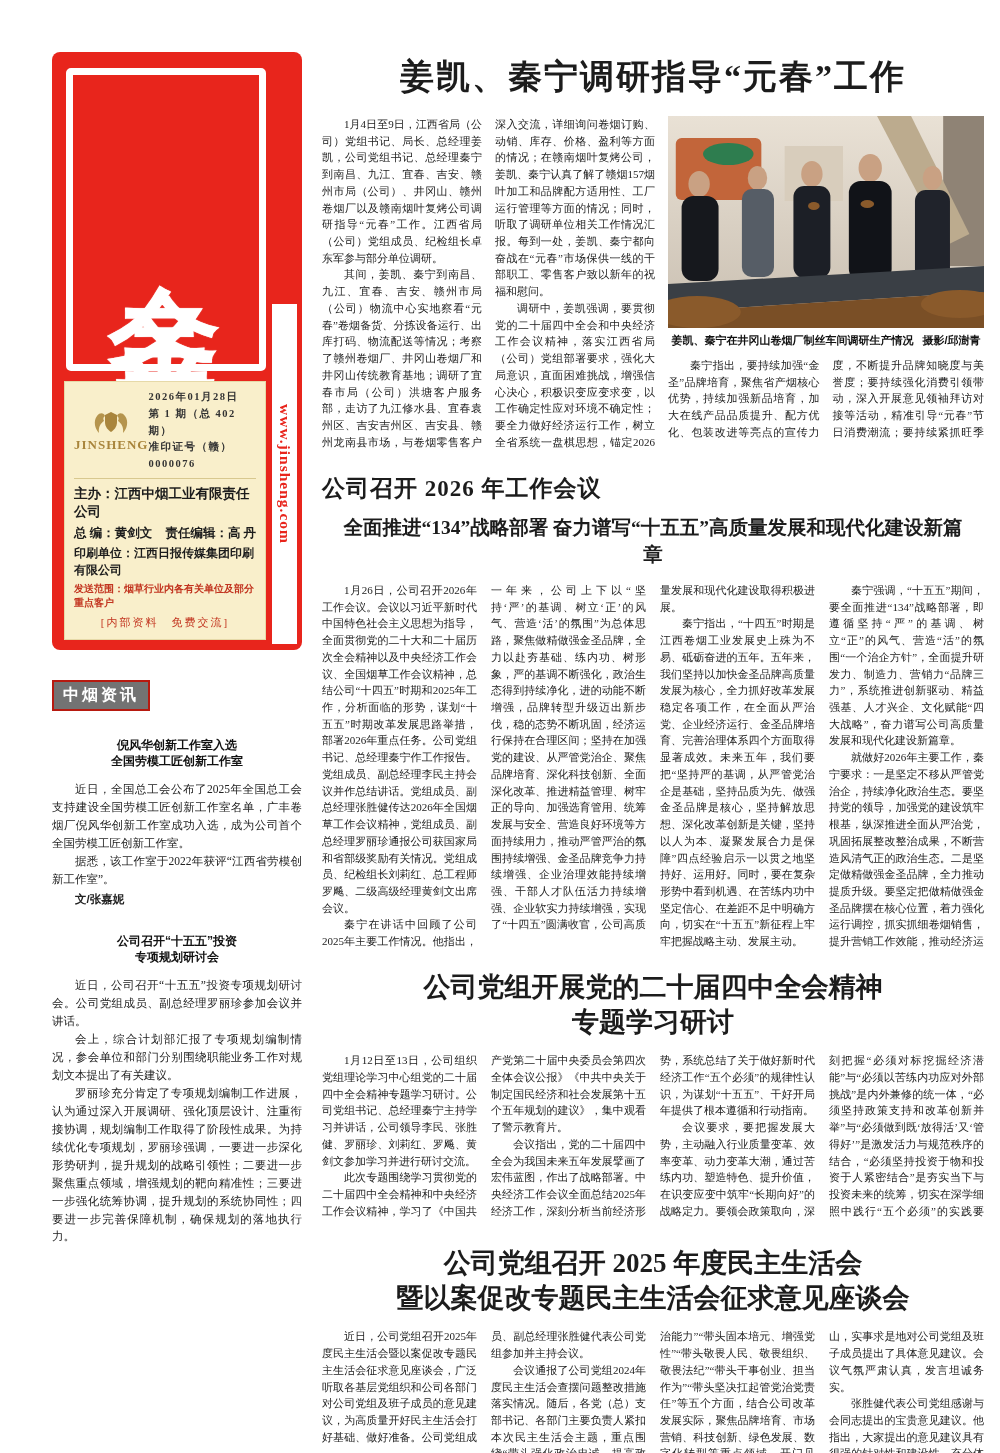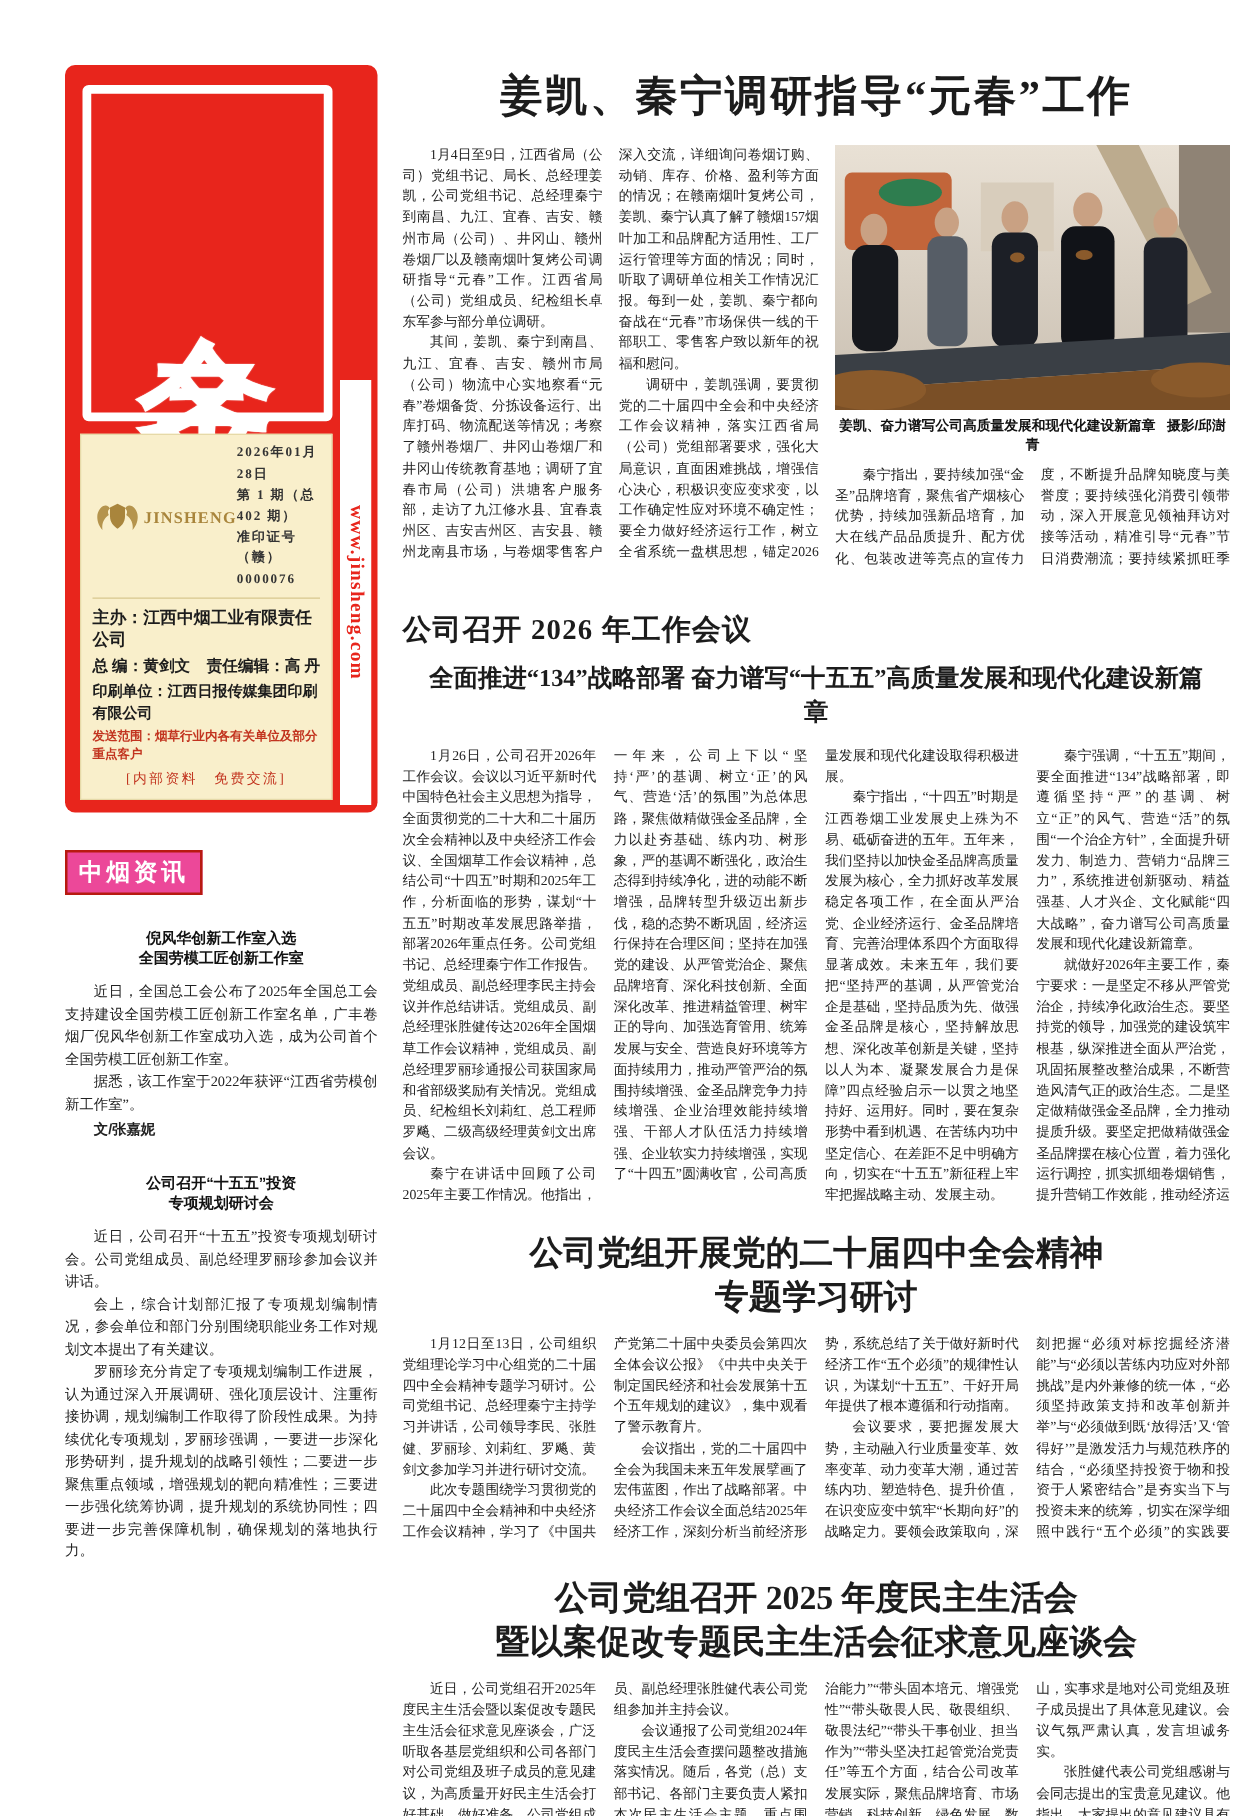--- a/index.html
+++ b/index.html
@@ -9,31 +9,31 @@
 
   
   aside{width:250px;flex:none}
   .masthead{position:relative;background:#e8251c;height:598px;border-radius:8px;padding:14px 34px 10px 12px;display:flex;flex-direction:column}
   .seal-frame{flex:1;border:7px solid #fff;border-radius:5px;margin:2px 2px 10px 2px;display:flex;align-items:center;justify-content:center}
   .seal-title{writing-mode:vertical-rl;color:#fff;font-weight:bold;font-size:112px;line-height:1;letter-spacing:26px;font-family:"DejaVu Serif",serif;text-shadow:0 0 1px #fff}
   .url-strip{position:absolute;top:252px;bottom:6px;right:5px;width:25px;background:#fff;display:flex;align-items:center;justify-content:center}
   .url-strip span{writing-mode:vertical-rl;color:#e8251c;font-weight:bold;font-size:15.5px;letter-spacing:1px}
   .info-box{background:#f9efcb;border:1px solid #e6d9a8;padding:7px 9px 9px;margin-right:2px}
   .info-top{display:flex;align-items:center;justify-content:space-between;border-bottom:1px solid #d8c88f;padding-bottom:5px;margin-bottom:6px}
-  .brand{display:flex;flex-direction:row;align-items:center;gap:1px}
+  .brand{display:flex;flex-direction:column;align-items:center;gap:1px}
   .brand-name{color:#a9853c;font-weight:bold;font-size:13px;letter-spacing:1px}
   .issue-info{text-align:left;font-size:10.5px;line-height:1.6;letter-spacing:1.5px;font-weight:bold;color:#333}
   .info-line{font-weight:bold}
   .organizer{font-size:13.5px;margin:2px 0 4px}
   .editors{display:flex;justify-content:space-between;font-size:12.5px;margin-bottom:3px}
   .printer{font-size:12px;margin-bottom:3px}
   .distribution{color:#c2341f;font-size:10px;margin-bottom:5px}
   .note{color:#c2341f;text-align:center;font-size:11px;letter-spacing:2px}
 
-  .section-tag{display:inline-block;margin:30px 0 2px;background:#ec4899;color:#fff;font-family:"Liberation Sans",sans-serif;font-weight:bold;font-size:19px;letter-spacing:3px;padding:3px 9px;border:2px solid #b71a10}
+  .section-tag{display:inline-block;margin:30px 0 2px;background:#737373;color:#fff;font-family:"Liberation Sans",sans-serif;font-weight:bold;font-size:16px;letter-spacing:3px;padding:3px 9px;border:2px solid #b71a10}
   .side-article h3{font-family:"Liberation Sans",sans-serif;font-size:12px;line-height:1.35;text-align:center;margin:24px 4px 12px;color:#111}
   .side-article p{font-size:11.5px;line-height:1.56;text-align:justify;text-indent:2em;color:#222}
   .byline{text-align:right;font-weight:bold;font-size:11.5px;font-family:"Liberation Sans",sans-serif;margin-top:2px;text-indent:0}
 
   
   main{flex:1;min-width:0}
   .a-head1{font-size:34px;font-weight:bold;text-align:center;letter-spacing:2px;margin:2px 0 16px}
   .a1-body{display:flex;gap:13px}
   .a1-left{width:333px;flex:none;column-count:2;column-gap:13px;height:340px;overflow:hidden}
   .a1-right{flex:1;min-width:0}
@@ -152,21 +152,21 @@
             <ellipse cx="272" cy="62" rx="10" ry="12" fill="#c9a183"></ellipse>
             <rect x="254" y="74" width="36" height="92" rx="11" fill="#20232b"></rect>
             <ellipse cx="150" cy="90" rx="6" ry="4" fill="#8a5a2b"></ellipse>
             <ellipse cx="205" cy="88" rx="7" ry="4" fill="#8a5a2b"></ellipse>
             <polygon points="0,168 325,150 325,176 0,196" fill="#3a3f45"></polygon>
             <polygon points="0,196 325,176 325,212 0,212" fill="#7a4f26"></polygon>
             <ellipse cx="30" cy="196" rx="45" ry="16" fill="#8a5a2b"></ellipse>
             <ellipse cx="300" cy="188" rx="40" ry="14" fill="#8a5a2b"></ellipse>
           </svg>
           <div class="photo-caption">
-            <span>姜凯、奋力谱写公司高质量发展和现代化建设新篇章</span>
+            <span>姜凯、秦宁在井冈山卷烟厂制丝车间调研生产情况</span>
             &nbsp;&nbsp;<span>摄影/邱澍青</span>
           </div>
           <div class="a1-right-text">
             <p class="body">秦宁指出，要持续加强“金圣”品牌培育，聚焦省产烟核心优势，持续加强新品培育，加大在线产品品质提升、配方优化、包装改进等亮点的宣传力度，不断提升品牌知晓度与美誉度；要持续强化消费引领带动，深入开展意见领袖拜访对接等活动，精准引导“元春”节日消费潮流；要持续紧抓旺季机遇，结合节日消费特点，常态化推进“百日攻坚”行动，创新开展各类主题营销活动，不断拓展消费场景，以扎实举措促消费、稳价格、调状态；要持续坚持市场导向，密切跟踪消费动态和客户反馈，深化工商协同联动，动态优化投放策略和营销举措，有效拓宽省产烟市场空间；卷烟工厂要优化生产组织调度，以铁的纪律严抓工艺质量管控和安全生产，确保卷烟产品品质，有效保障元春市场供应。</p>
 
           </div>
         </div>
       </div>
     </article>
 

